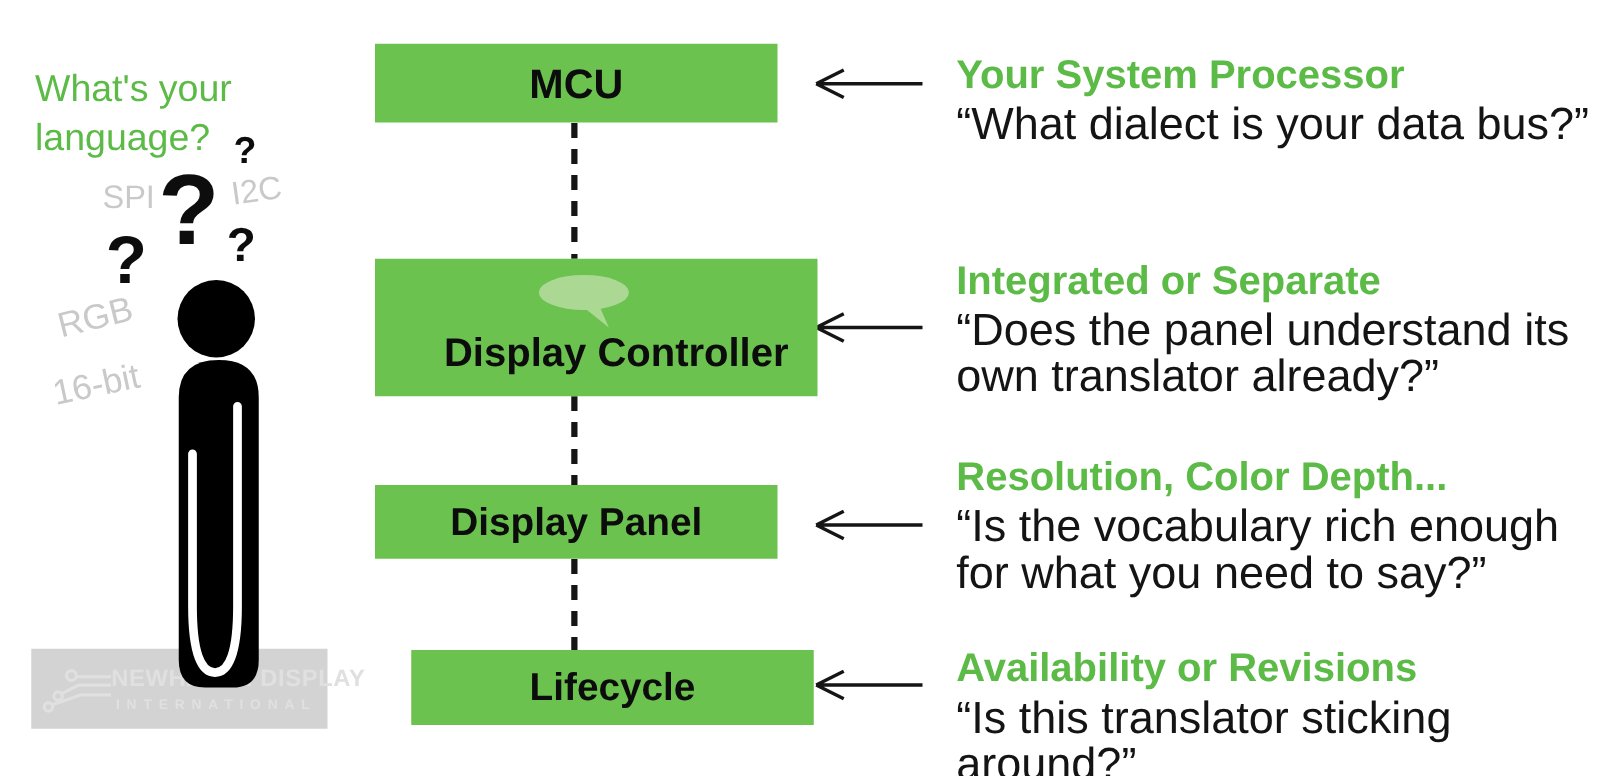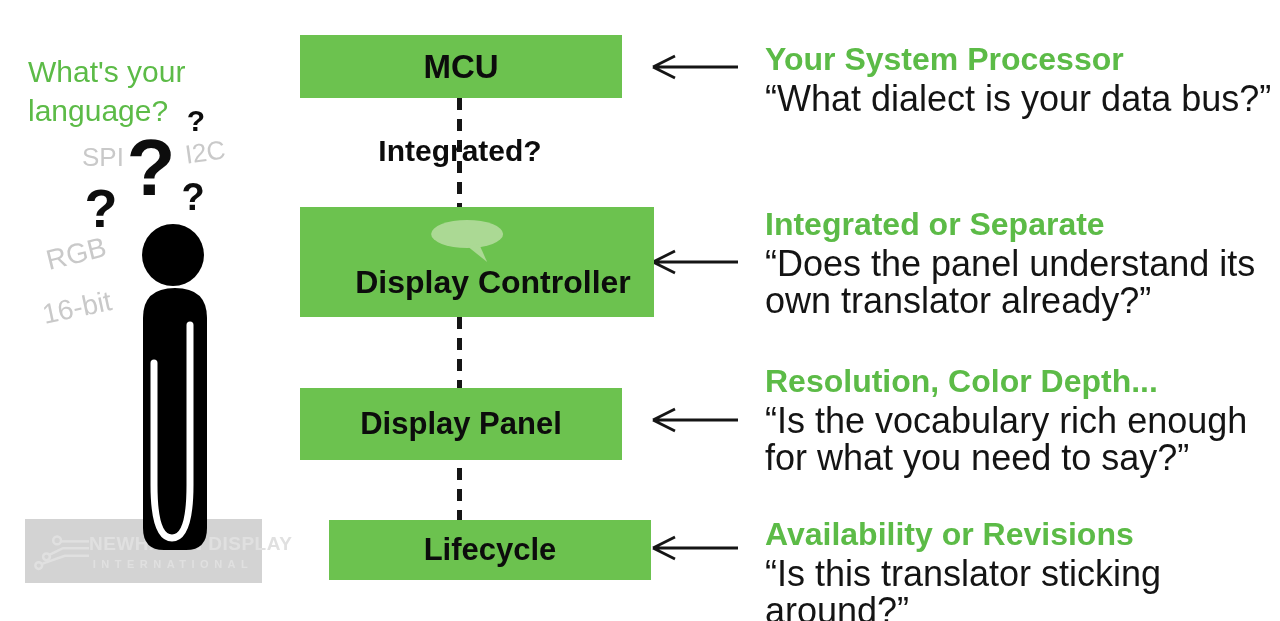--- a/index.html
+++ b/index.html
@@ -35,21 +35,21 @@
   
   .fbox{
     position:absolute;left:300px;width:322px;background:var(--box_green);
     display:flex;align-items:center;justify-content:center;z-index:2;
   }
   .fbox-label{font-weight:bold;color:#0c0c0c;}
   .box-mcu{top:35px;height:63px;}
   .box-mcu .fbox-label{font-size:33px;}
   .box-controller{top:207px;height:110px;align-items:flex-end;padding-bottom:0;padding-left:32px;}
   .box-controller .fbox-label{font-size:32px;margin-bottom:16px;}
-  .box-panel{top:388px;height:72px;}
+  .box-panel{top:388px;height:59px;}
   .box-panel .fbox-label{font-size:31px;}
   .box-lifecycle{top:520px;height:60px;margin-left:29px;}
   .box-lifecycle .fbox-label{font-size:31px;}
   .bubble{position:absolute;left:50%;top:12px;transform:translateX(-58%);}
   .dash{
     position:absolute;left:457px;width:5px;z-index:1;
     background:repeating-linear-gradient(to bottom,#151515 0 12px,transparent 12px 21px);
   }
   .dash1{top:98px;height:109px;}
   .dash2{top:317px;height:71px;}
@@ -102,21 +102,20 @@
 
   <svg class="person" width="120" height="345" viewBox="0 0 120 345">
     <circle cx="63" cy="40" r="31" fill="#000"></circle>
     <path d="M33 103 Q33 73 65 73 Q97 73 97 103 L97 313 Q97 335 76 335 L54 335 Q33 335 33 313 Z" fill="#000"></path>
     <path d="M44 148 L44 270 Q44 323 62 323 Q80 323 80 270 L80 110" fill="none" stroke="#fff" stroke-width="7" stroke-linecap="round"></path>
   </svg>
 
   <div class="dash dash1"></div>
   <div class="dash dash2"></div>
   <div class="dash dash3"></div>
-  <div class="connector-label">Integrated?</div>
 
   <div class="fbox box-mcu">
     <span class="fbox-label">MCU</span>
   </div>
 
   <div class="fbox box-controller">
     <svg class="bubble" width="86" height="50" viewBox="0 0 86 50">
       <ellipse cx="40" cy="15" rx="36" ry="14" fill="#abd994"></ellipse>
       <path d="M52 25 L60 43 L40 27 Z" fill="#abd994"></path>
     </svg>

